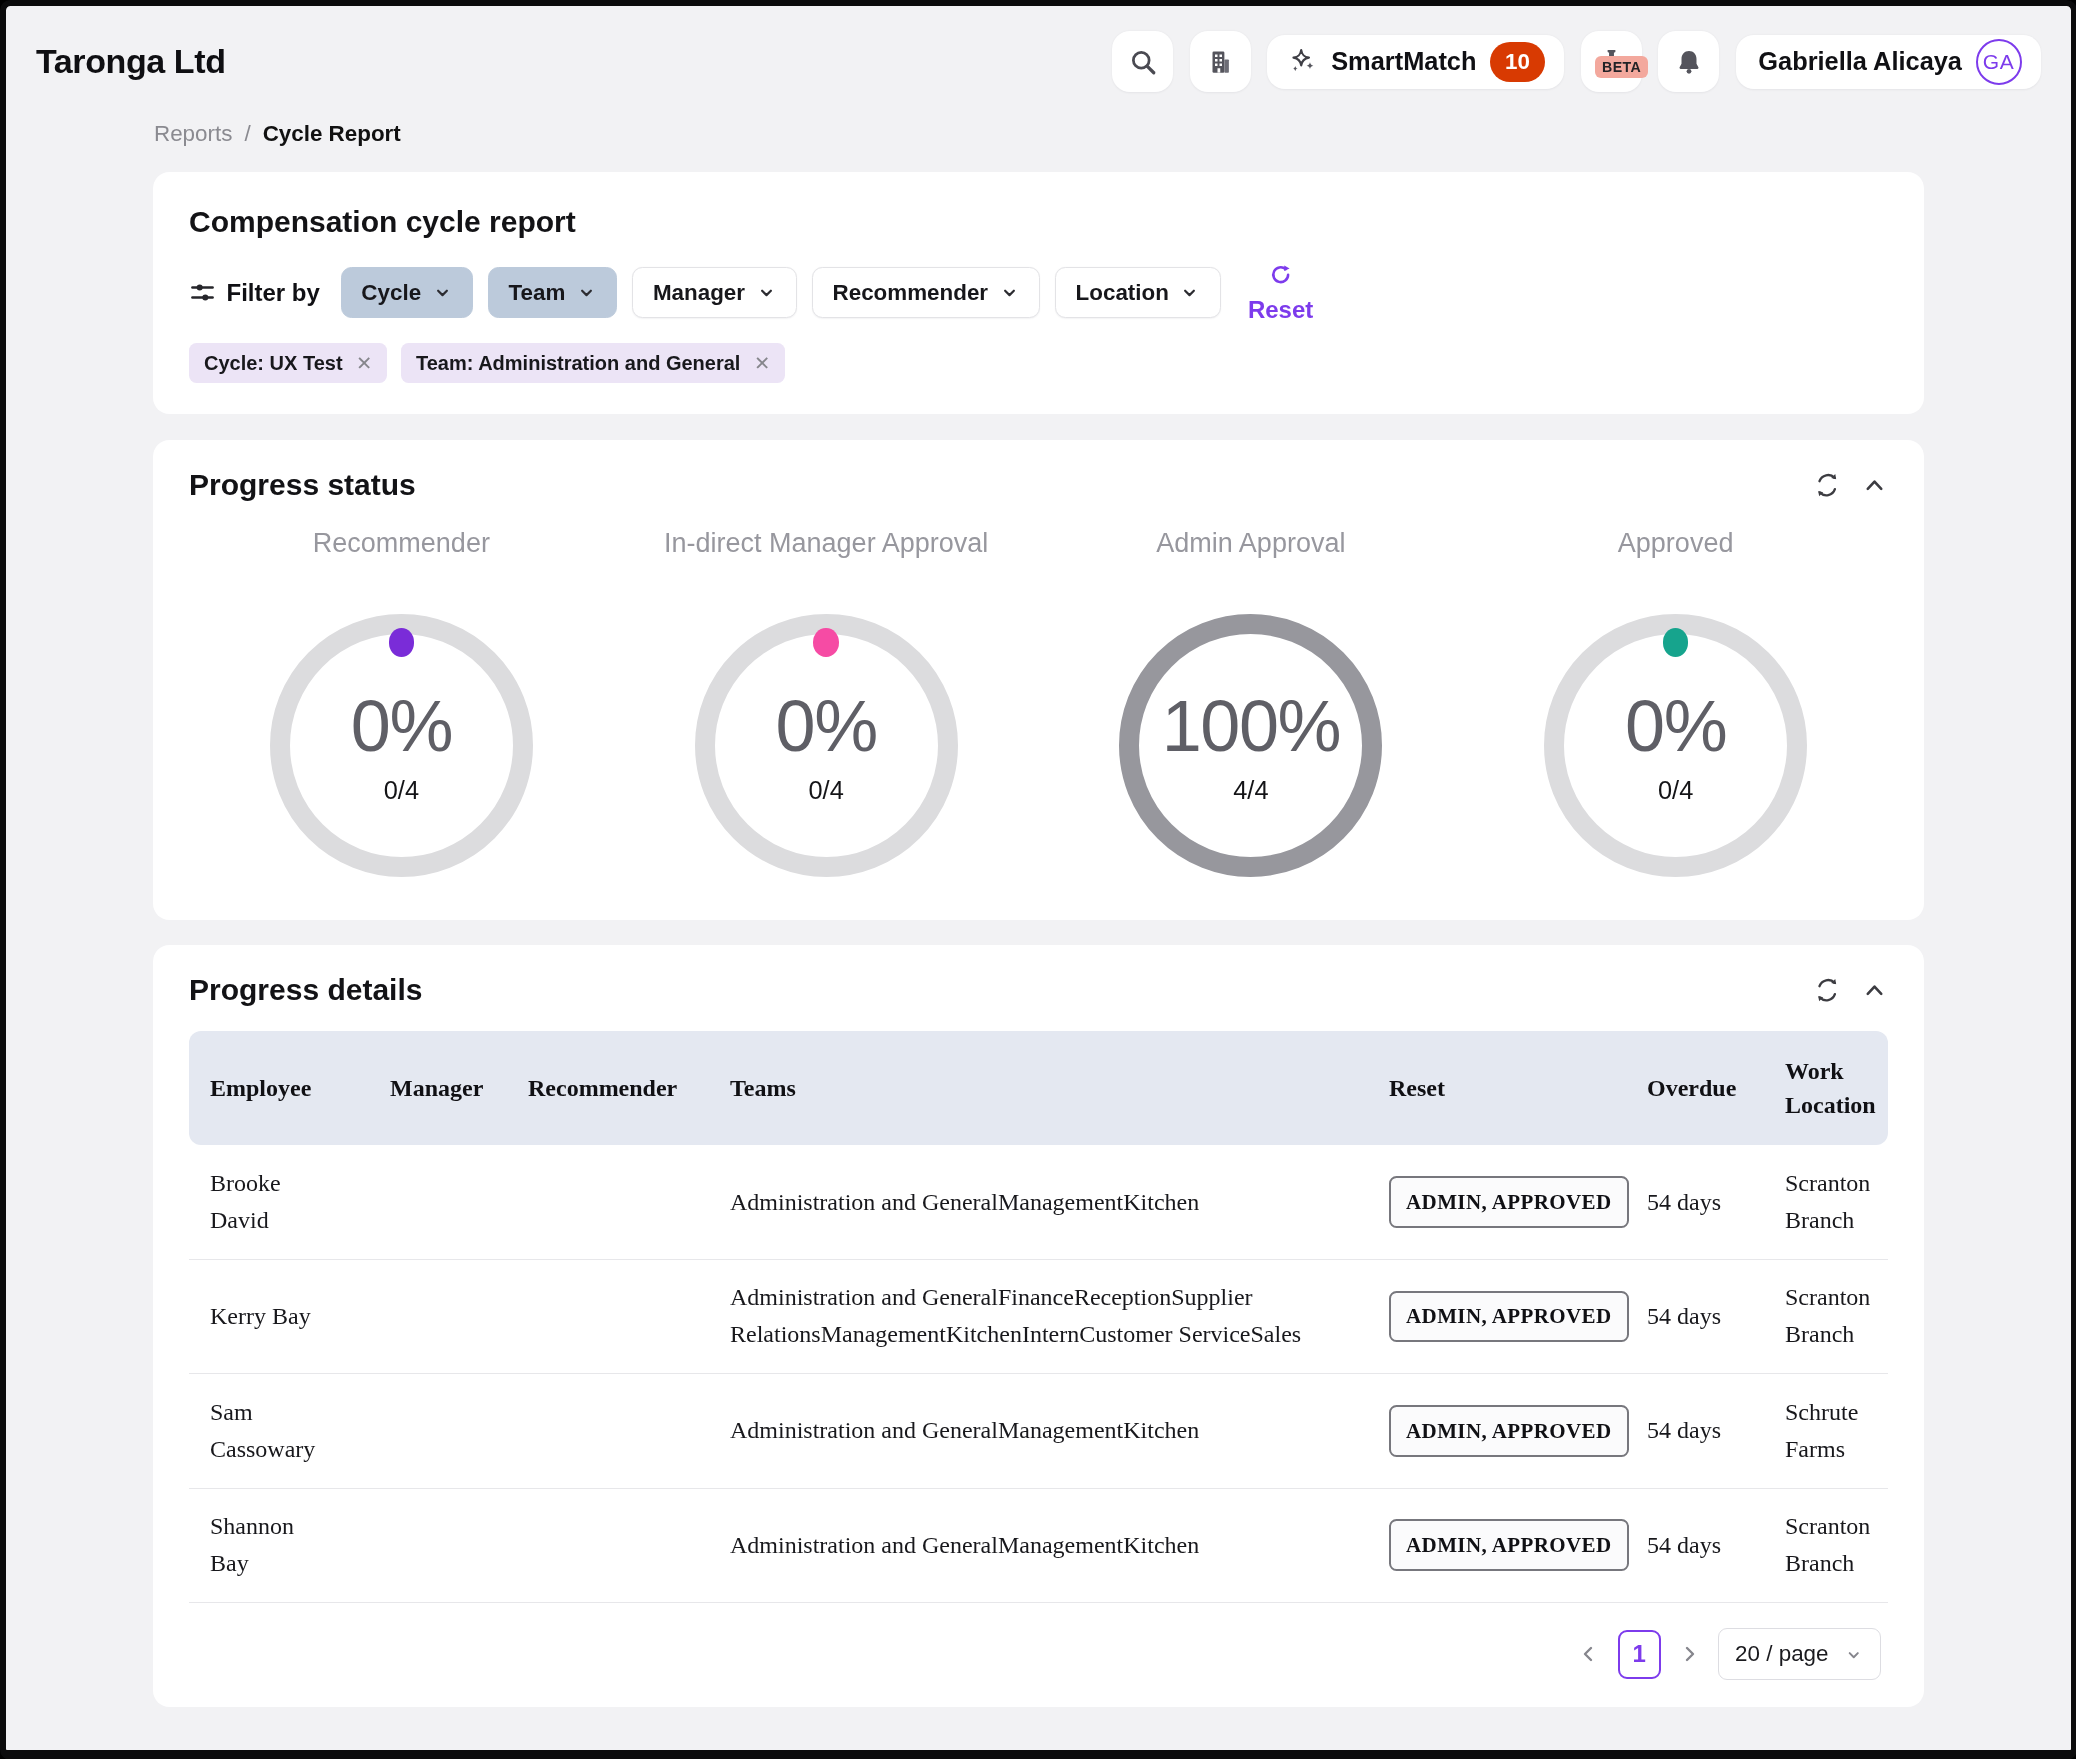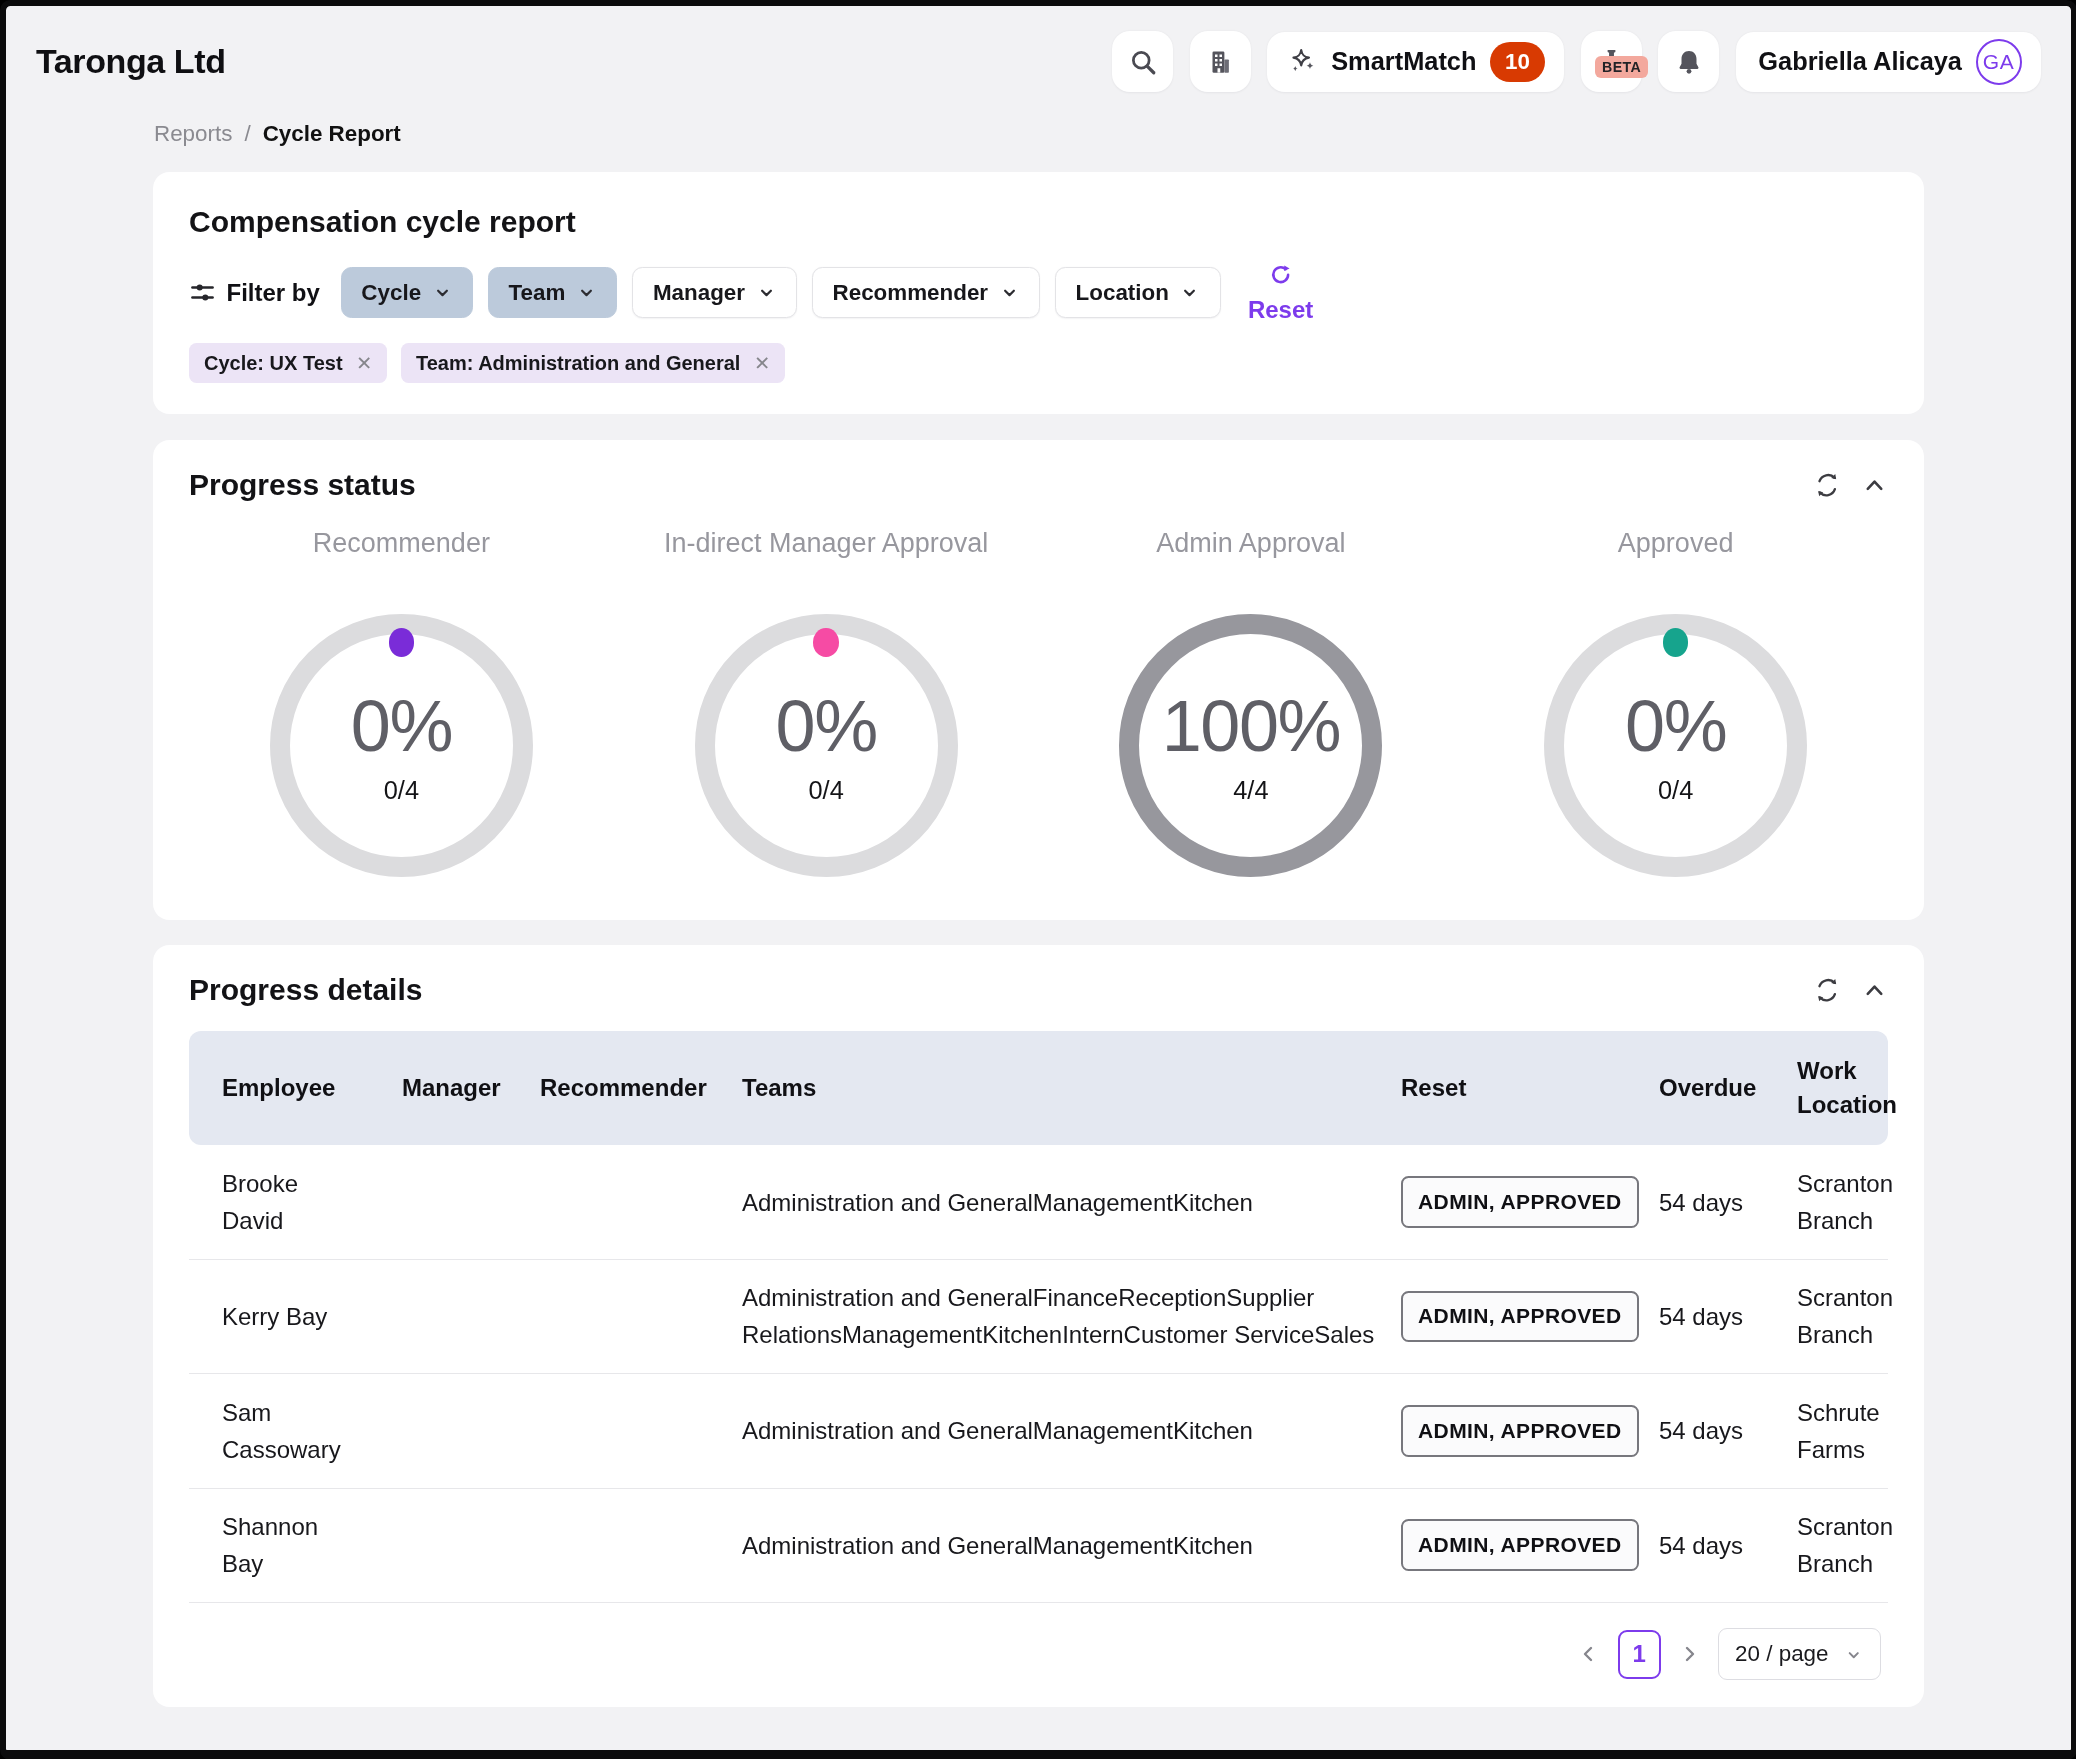--- a/index.html
+++ b/index.html
@@ -18,21 +18,21 @@
   }
   *{box-sizing:border-box;margin:0;padding:0;}
   body{margin:0;background:#000;font-family:"Liberation Sans",sans-serif;color:var(--ink);}
   .frame{width:2077px;height:1760px;background:#f2f2f4;border:6.7px solid #0b0b0c;border-bottom-width:10.5px;border-radius:10.5px;overflow:hidden;}
 
   
   .topbar{display:flex;justify-content:space-between;align-items:center;padding:25.4px 30px 0 30px;}
   .brand{font-size:34px;font-weight:700;letter-spacing:-0.4px;color:#0f0f12;}
   .top-actions{display:flex;align-items:center;gap:16.5px;}
   .icon-btn{position:relative;width:61px;height:61px;background:#fff;border:none;border-radius:18px;display:flex;align-items:center;justify-content:center;cursor:pointer;box-shadow:0 0.7px 2.2px rgba(20,20,30,.06);}
-  .pill-btn{height:60px;background:#fff;border:none;border-radius:18px;display:flex;align-items:center;gap:13.5px;padding:0 19.5px;cursor:pointer;box-shadow:0 0.7px 2.2px rgba(20,20,30,.06);}
+  .pill-btn{height:54px;background:#fff;border:none;border-radius:18px;display:flex;align-items:center;gap:13.5px;padding:0 19.5px;cursor:pointer;box-shadow:0 0.7px 2.2px rgba(20,20,30,.06);}
   .pill-label{font-size:25.4px;font-weight:700;color:#101014;}
   .count-badge{background:var(--badge-red);color:#fff;font-size:22.4px;font-weight:700;border-radius:748px;padding:6.7px 15px;}
   .beta-tag{position:absolute;right:-6px;bottom:14px;background:var(--beta-bg);color:#232327;font-size:14.2px;font-weight:700;border-radius:6px;padding:3px 6.7px;letter-spacing:0.4px;}
   .avatar{width:46px;height:46px;border-radius:50%;border:2.2px solid var(--accent);color:var(--accent);font-size:21px;display:flex;align-items:center;justify-content:center;letter-spacing:0.7px;}
 
   
   .breadcrumb{display:flex;gap:12px;align-items:center;margin:28.4px 0 0 148px;font-size:22.4px;}
   .crumb-muted{color:var(--muted);}
   .crumb-current{font-weight:700;color:#111;}
 
@@ -59,21 +59,21 @@
   .gauges{margin-top:25.4px;display:flex;}
   .gauge{flex:1;display:flex;flex-direction:column;align-items:center;}
   .gauge-label{font-size:27px;color:#97979e;margin-bottom:55px;text-align:center;}
   .donut{position:relative;width:263px;height:263px;border-radius:50%;border:20px solid var(--ring);display:flex;flex-direction:column;align-items:center;justify-content:center;gap:9px;}
   .gauge-dot{position:absolute;top:-5.2px;left:calc(50% - 12.7px);width:25.4px;height:28.4px;border-radius:50%;}
   .gauge-percent{font-size:72px;color:#5f5f66;letter-spacing:-1.5px;}
   .gauge-fraction{font-size:25.4px;color:#141417;}
 
   
   .card-details{padding:28.4px 36px 27px;}
-  .tgrid{display:grid;grid-template-columns:180px 138px 202px 659px 258px 138px 1fr;align-items:center;padding-left:33px;}
+  .tgrid{display:grid;grid-template-columns:180px 138px 202px 659px 258px 138px 1fr;align-items:center;padding-left:21px;font-family:Liberation Serif, serif;}
   .thead{margin-top:24px;background:var(--thead-bg);border-radius:12px;min-height:114px;font-size:24px;font-weight:700;color:#101014;}
   .thead > div{padding-right:18px;line-height:1.45;}
   .trow{padding-top:19.5px;padding-bottom:19.5px;border-bottom:1.5px solid #e7e7ea;font-size:24px;line-height:1.55;color:#18181c;min-height:114px;}
   .trow > div{padding-right:18px;}
   .cell-employee{padding-right:52px !important;}
   .badge-status{display:inline-block;border:2.2px solid #77777d;border-radius:7.5px;padding:7.5px 15px;font-size:21px;font-weight:700;background:#fbfbfc;letter-spacing:0.4px;color:#101014;white-space:nowrap;}
   .pagination{margin-top:25.4px;display:flex;justify-content:flex-end;align-items:center;gap:16.5px;padding-right:7.5px;}
   .page-arrow{background:none;border:none;cursor:pointer;display:flex;align-items:center;}
   .page-num{width:43px;height:49px;border:2.2px solid var(--accent);color:var(--accent);border-radius:9px;font-size:24px;font-weight:700;display:flex;align-items:center;justify-content:center;background:#fff;cursor:pointer;font-family:inherit;}
   .page-size{height:52px;border:1.5px solid #dddde2;border-radius:9px;padding:0 16.5px;display:flex;align-items:center;gap:15px;font-size:22.4px;color:#1a1a1e;background:#fff;cursor:pointer;font-family:inherit;}

